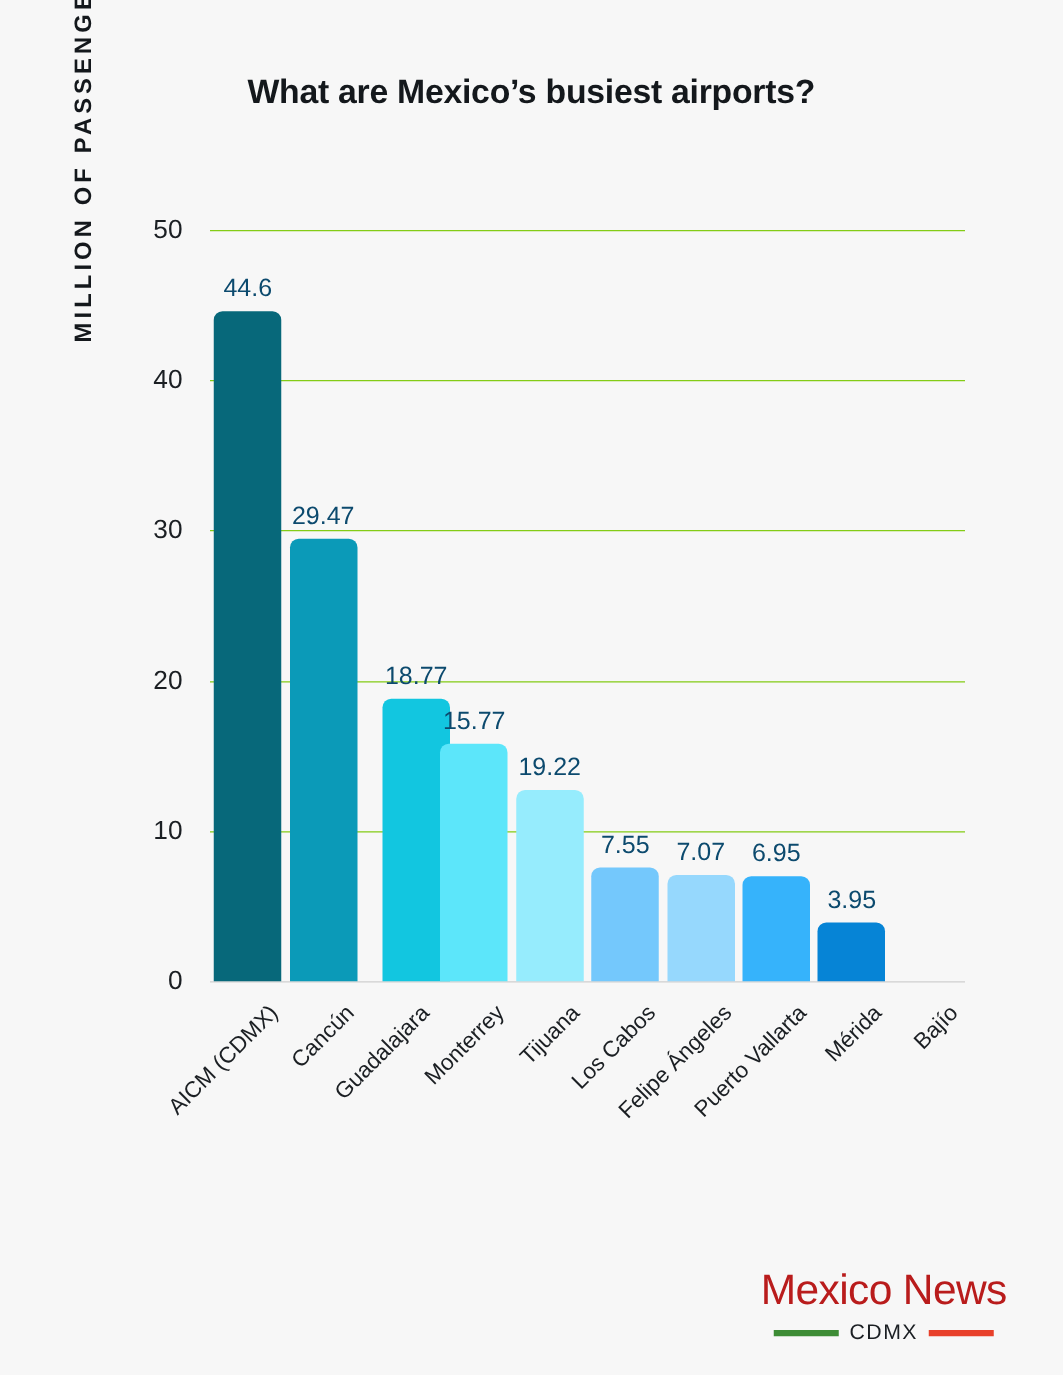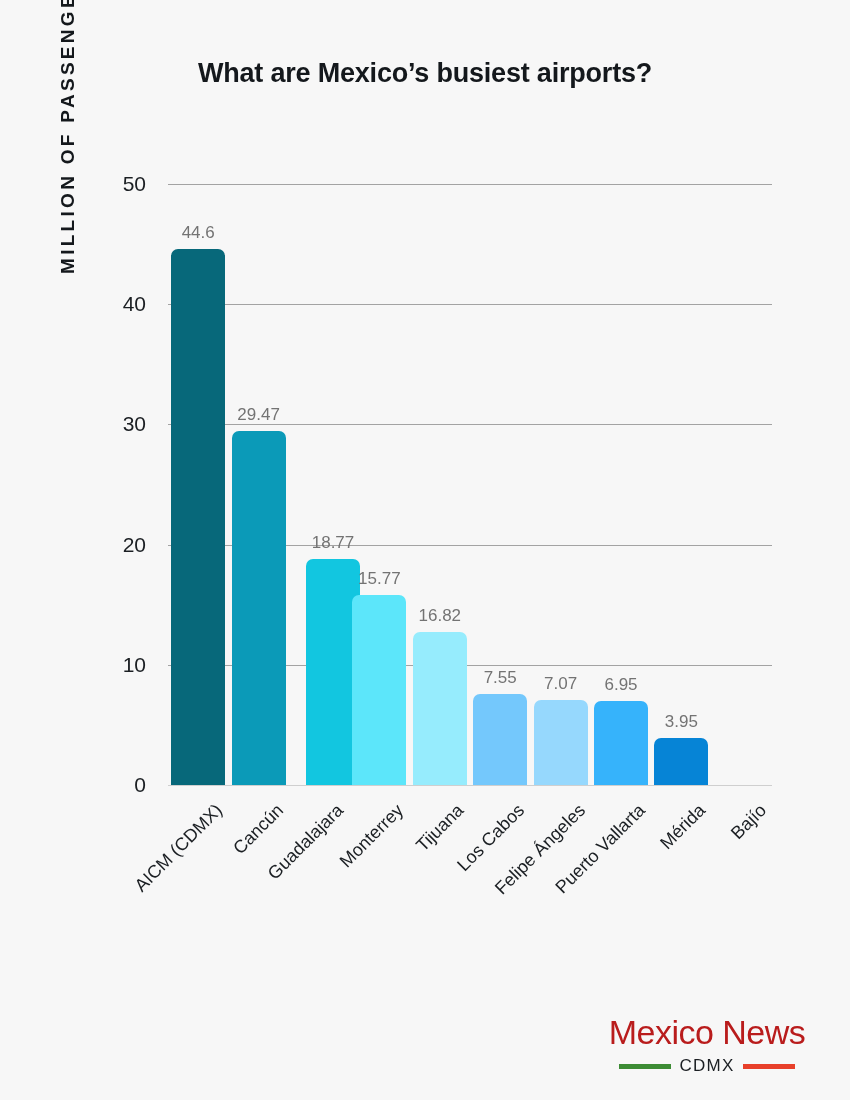--- a/index.html
+++ b/index.html
@@ -54,21 +54,21 @@
     top: 184px;
     width: 604px;
     height: 601px;
   }
 
   .gridline {
     position: absolute;
     left: 0;
     width: 604px;
     height: 1px;
-    background: #a3a3a3;
+    background: #84cc16;
   }
 
   .tick-label {
     position: absolute;
     right: 100%;
     margin-right: 22px;
     transform: translateY(-50%);
     font-size: 21px;
     color: #1b1f23;
     white-space: nowrap;
@@ -95,22 +95,22 @@
     bottom: 0;
     left: 0;
     width: 54px;
     border-radius: 7px 7px 0 0;
   }
 
   .bar-value {
     position: absolute;
     left: 50%;
     transform: translateX(-50%);
-    font-size: 17px;
-    color: #737373;
+    font-size: 20px;
+    color: #0c4a6e;
     white-space: nowrap;
   }
 
   
   #category-layer {
     position: absolute;
     left: 168px;
     top: 788px;
     width: 604px;
     height: 150px;
@@ -204,21 +204,21 @@
       <div class="bar-slot" style="left: 138px;">
         <div class="bar" title="Guadalajara: 18.77" style="height: 225.615px; background: rgb(18, 198, 224);"></div>
         <div class="bar-value" style="bottom: 231.615px;">18.77</div>
       </div>
       <div class="bar-slot" style="left: 184.4px; margin-top: 20px;">
         <div class="bar" title="Monterrey: 15.77" style="height: 189.555px; background: rgb(92, 230, 250);"></div>
         <div class="bar-value" style="bottom: 195.555px;">15.77</div>
       </div>
       <div class="bar-slot" style="left: 244.8px;">
         <div class="bar" title="Tijuana: 12.76" style="height: 153.375px; background: rgb(150, 236, 253);"></div>
-        <div class="bar-value" style="bottom: 159.375px;">16.82</div>
+        <div class="bar-value" style="bottom: 159.375px;">19.22</div>
       </div>
       <div class="bar-slot" style="left: 305.2px;">
         <div class="bar" title="Los Cabos: 7.55" style="height: 90.751px; background: rgb(116, 200, 252);"></div>
         <div class="bar-value" style="bottom: 96.751px;">7.55</div>
       </div>
       <div class="bar-slot" style="left: 365.6px;">
         <div class="bar" title="Felipe Ángeles: 7.07" style="height: 84.9814px; background: rgb(150, 216, 253);"></div>
         <div class="bar-value" style="bottom: 90.9814px;">7.07</div>
       </div>
       <div class="bar-slot" style="left: 426px;">

